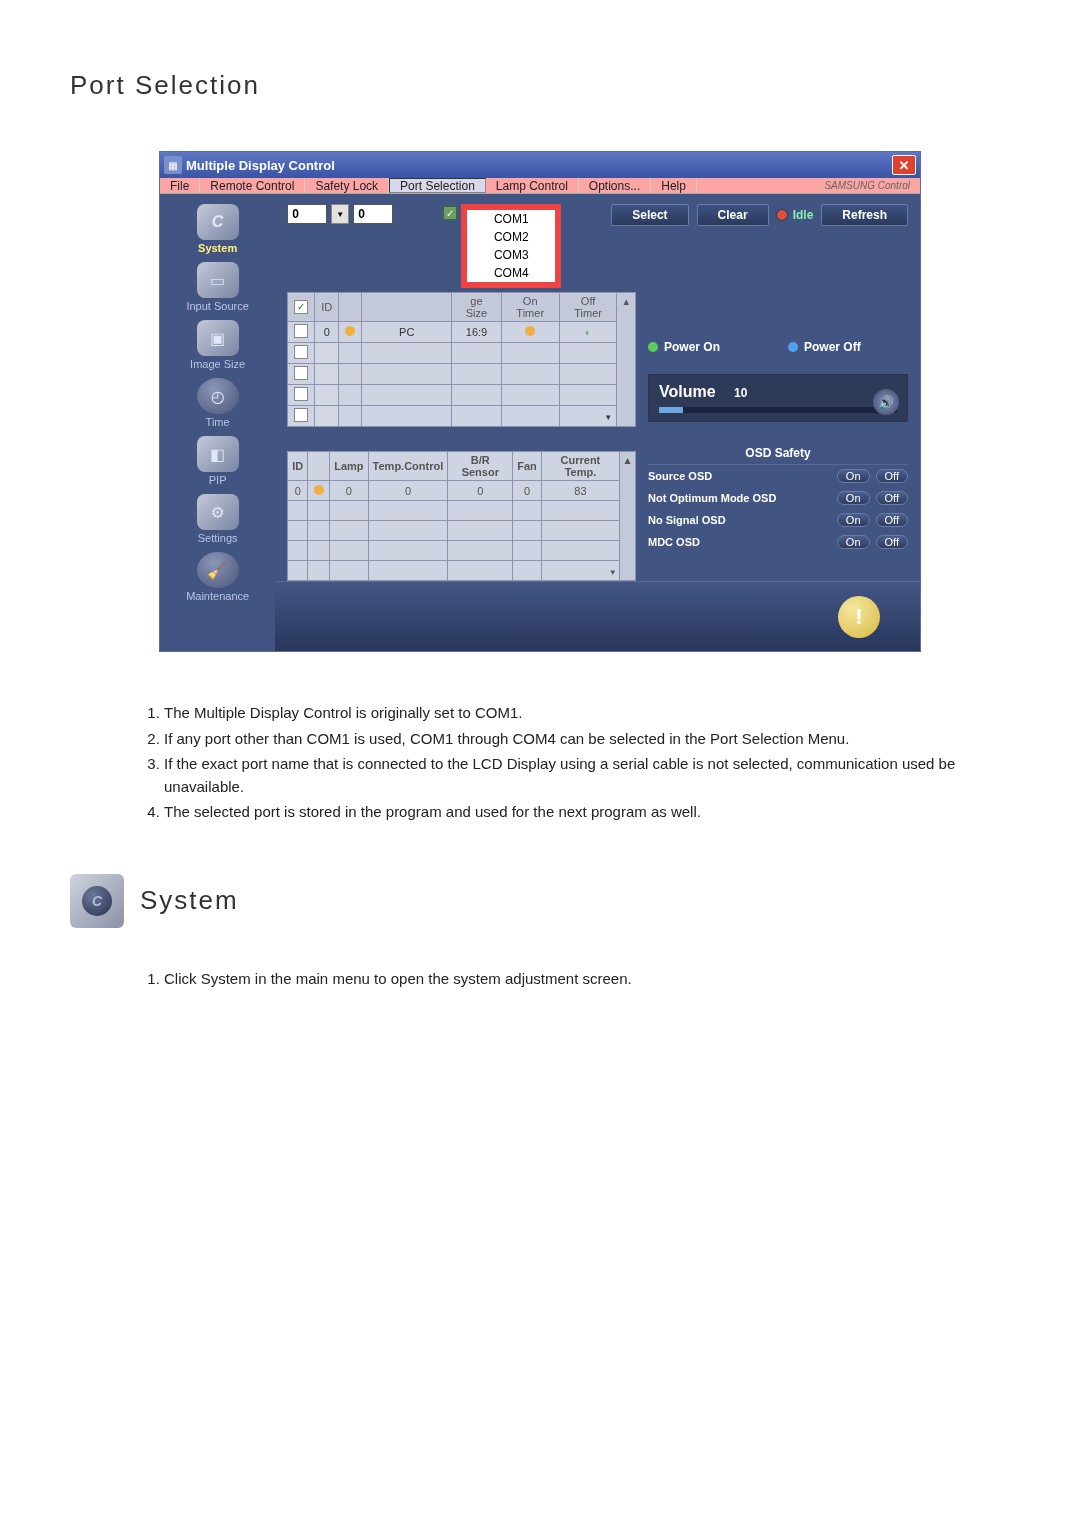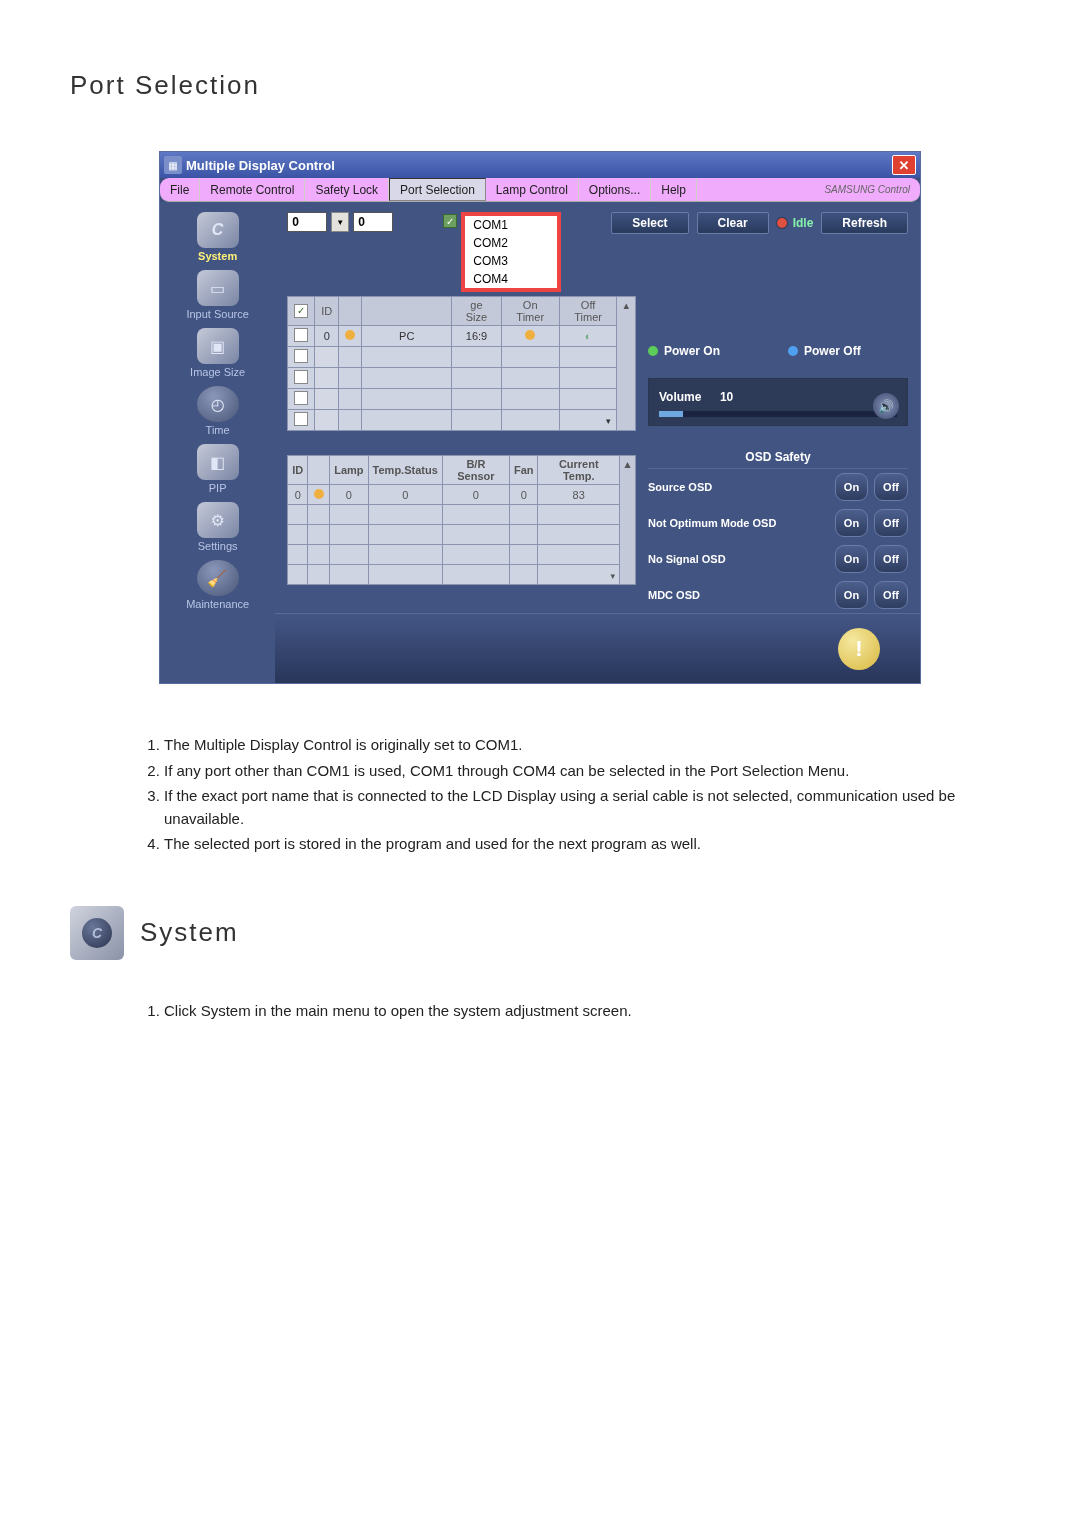--- a/index.html
+++ b/index.html
@@ -7,21 +7,21 @@
   .page { padding: 70px 70px 70px 70px; }
   h1.section-title { font-size: 26px; font-weight: 400; color: #333; letter-spacing: 2px; margin-bottom: 50px; }
   h1.sub-title { font-size: 26px; font-weight: 400; color: #333; letter-spacing: 2px; display: inline-block; vertical-align: middle; }
 
   .app-window { width: 762px; margin: 0 auto 50px auto; border: 1px solid #5a6b9e; position: relative; background: #3d4d7a; }
   .titlebar { height: 26px; background: linear-gradient(to bottom, #5e78c5, #3a53a5); display: flex; align-items: center; padding: 0 4px; }
   .titlebar-icon { width: 18px; height: 18px; background:#7a8fc9; border-radius:2px; margin-right:4px; display:flex; align-items:center; justify-content:center; font-size:10px; color:#fff;}
   .titlebar-text { color: #fff; font-size: 13px; font-weight: bold; flex:1; }
   .titlebar-close { width: 24px; height: 20px; background: #e04030; color:#fff; display:flex; align-items:center; justify-content:center; font-size:13px; font-weight:bold; border:1px solid #fff; border-radius:2px;}
 
-  .menubar { height: 24px; background: #f0abfc; display: flex; align-items: stretch; border-bottom: 1px solid #aaa; border-radius: 9px; }
+  .menubar { height: 16px; background: #fca5a5; display: flex; align-items: stretch; border-bottom: 1px solid #aaa; }
   .menubar-item { padding: 4px 10px; font-size: 12px; color: #222; border-right:1px solid #d0cec8; display:flex; align-items:center; }
   .menubar-item.active { background: #d8d8e8; border: 1px inset #888; }
   .menubar-spacer { flex:1; }
   .brand { font-size: 10px; font-style: italic; color:#666; padding-right: 10px; display:flex; align-items:center; }
 
   .app-body { display: flex; background: #425482; }
   .sidebar { width: 120px; background: #425482; padding-top: 10px; }
   .sidebar-item { text-align: center; margin-bottom: 8px; }
   .sidebar-icon { width: 42px; height: 36px; margin: 0 auto 2px auto; background: radial-gradient(circle at 40% 30%, #8a97b8, #4a5678); border-radius: 50%; display:flex; align-items:center; justify-content:center; color:#e0e6f5; font-size:16px;}
   .sidebar-icon.cube { border-radius: 8px; background: linear-gradient(135deg,#c5c9d8,#7a86a5);}
@@ -29,21 +29,21 @@
   .sidebar-label.active { color: #fff27a; font-weight: bold; }
 
   .main-col { flex: 1; display: flex; flex-direction: column; padding-right: 0; }
   .row-top { display:flex; gap:20px; padding: 10px 12px 4px 12px; align-items:flex-start; }
   .id-box { display:flex; gap:4px; }
   .id-input { width: 40px; height: 20px; background:#fff; border:1px solid #555; font-size:12px; padding:2px 4px; font-weight:bold;}
   .id-dropdown { width: 18px; height:20px; background:#e4e2dc; border:1px solid #888; display:flex; align-items:center; justify-content:center; font-size:8px;}
 
   .port-dropdown { position: relative; width: 100px; }
   .port-check { position:absolute; left:-18px; top:2px; width:14px; height:14px; background:#6da060; border:1px solid #3a6b30; display:flex; align-items:center; justify-content:center; color:#fff; font-size:10px;}
-  .port-list { background:#fff; border:4px solid #ef4444; font-size:12px; }
+  .port-list { background:#fff; border:6px solid #ef4444; font-size:12px;text-align:center; }
   .port-opt { padding: 2px 8px; }
 
   .top-buttons { display:flex; gap: 8px; align-items:center; flex:1; padding-left: 30px;}
   .btn { background: linear-gradient(to bottom,#3d527e,#2a3a5e); border:1px solid #6a7ba8; color:#fff; font-size:12px; font-weight:bold; padding: 3px 14px; border-radius: 2px; }
   .btn.wide { padding: 3px 20px; }
   .idle-label { color:#86efac; font-size:12px; font-weight:bold; display:flex; align-items:center; gap:6px;}
   .dot { width:10px; height:10px; border-radius:50%; display:inline-block; }
   .dot.red { background:#e05040; box-shadow:0 0 2px #000;}
   .dot.green { background:#5bcd58; }
   .dot.orange { background:#f0b040; }
@@ -58,31 +58,31 @@
   .grey-cell { background:#d4d8e4; color:#888;}
   .scroll-arrow { width:16px; }
 
   .table2 { border:1px solid #2a3550; background:#cfd4e2; font-size:11px;}
   .table2 th, .table2 td { border:1px solid #8a94b0; padding:2px 4px; text-align:center; color:#555; height:20px;}
 
   .right-panel { width: 260px; padding-top: 0px; position:relative;}
   .power-row { display:flex; gap:20px; margin-bottom: 20px; margin-top: 48px;}
   .power-btn { flex:1; display:flex; align-items:center; justify-content:flex-start; gap:6px; color:#fff; font-size:12px; font-weight:bold;}
   .volume-box { border:1px solid #2a3550; background:#2d3a58; padding: 8px 10px; margin-bottom: 20px; position:relative;}
-  .volume-label { color:#fff; font-size:12px; font-weight:bold;margin-top:27px;}
+  .volume-label { color:#fff; font-size:16px; font-weight:bold;margin-top:27px;}
   .volume-val { color:#fff; font-size:12px; font-weight:bold; margin-left: 14px;}
   .volume-bar { height: 6px; background:#1a2440; margin-top:6px; position:relative;}
   .volume-bar-fill { height:100%; width:10%; background:#6fa7e0;}
   .speaker-icon { position:absolute; right:8px; bottom:6px; width:26px; height:26px; background:radial-gradient(circle,#8a97c0,#3a4668); border-radius:50%; display:flex; align-items:center; justify-content:center; color:#fff; font-size:13px;}
 
   .osd-box { }
   .osd-title { text-align:center; color:#fff; font-size:12px; font-weight:bold; border-bottom:1px solid #5a6890; padding: 4px 0;}
   .osd-row { display:flex; align-items:center; padding: 4px 0; gap:6px;}
   .osd-label { flex:1; color:#fff; font-size:11px; font-weight:bold;}
-  .osd-btn { background:linear-gradient(to bottom,#4c5f8e,#2e3d60); border:1px solid #6a7ba8; color:#fff; font-size:11px; font-weight:bold; padding:7px 8px; border-radius:9px; }
+  .osd-btn { background:linear-gradient(to bottom,#4c5f8e,#2e3d60); border:1px solid #6a7ba8; color:#fff; font-size:11px; font-weight:normal; padding:0 8px; border-radius:9px; }
 
   .bottom-bar { height: 70px; background: linear-gradient(to bottom,#445686,#28365a); border-top:1px solid #5a6a98; position:relative;}
   .warn-icon { position:absolute; right: 40px; top: 14px; width:42px; height:42px; border-radius:50%; background:radial-gradient(circle at 35% 30%,#f5e8a0,#d8b840); display:flex; align-items:center; justify-content:center; color:#fff; font-size:22px; font-weight:bold;}
 
   ol.notes { margin: 0 0 50px 70px; padding-left: 24px; }
   ol.notes li { font-size: 15px; color: #222; line-height: 1.5; margin-bottom: 3px; }
 
   .sys-heading { display:flex; align-items:center; gap: 16px; margin: 20px 0 40px 0;}
   .sys-cube { width: 54px; height: 54px; background: linear-gradient(135deg,#d0d3de,#8a92a8); border-radius: 6px; display:flex; align-items:center; justify-content:center;}
   .sys-cube-inner { width:30px; height:30px; border-radius:50%; background:radial-gradient(circle at 35% 30%,#6a7799,#2a3350); color:#b0bbd8; display:flex; align-items:center; justify-content:center; font-size:14px; font-style:italic; font-weight:bold;}
@@ -238,21 +238,21 @@
                   </tr>
             </tbody>
               </table>
 
             <table class="table2">
               <tbody>
                   <tr>
                 <th>ID</th>
                 <th style="width:22px;"></th>
                 <th>Lamp</th>
-                <th>Temp.Status</th>
+                <th>Temp.Control</th>
                 <th>B/R Sensor</th>
                 <th>Fan</th>
                 <th>Current Temp.</th>
                 <th class="scroll-arrow" rowspan="6" style="background:#c4c9da; vertical-align:top;"><span>▴</span></th>
               </tr>
               <tr>
                 <td>0</td>
                 <td><span class="dot orange"></span></td>
                 <td>0</td>
                 <td>0</td>

